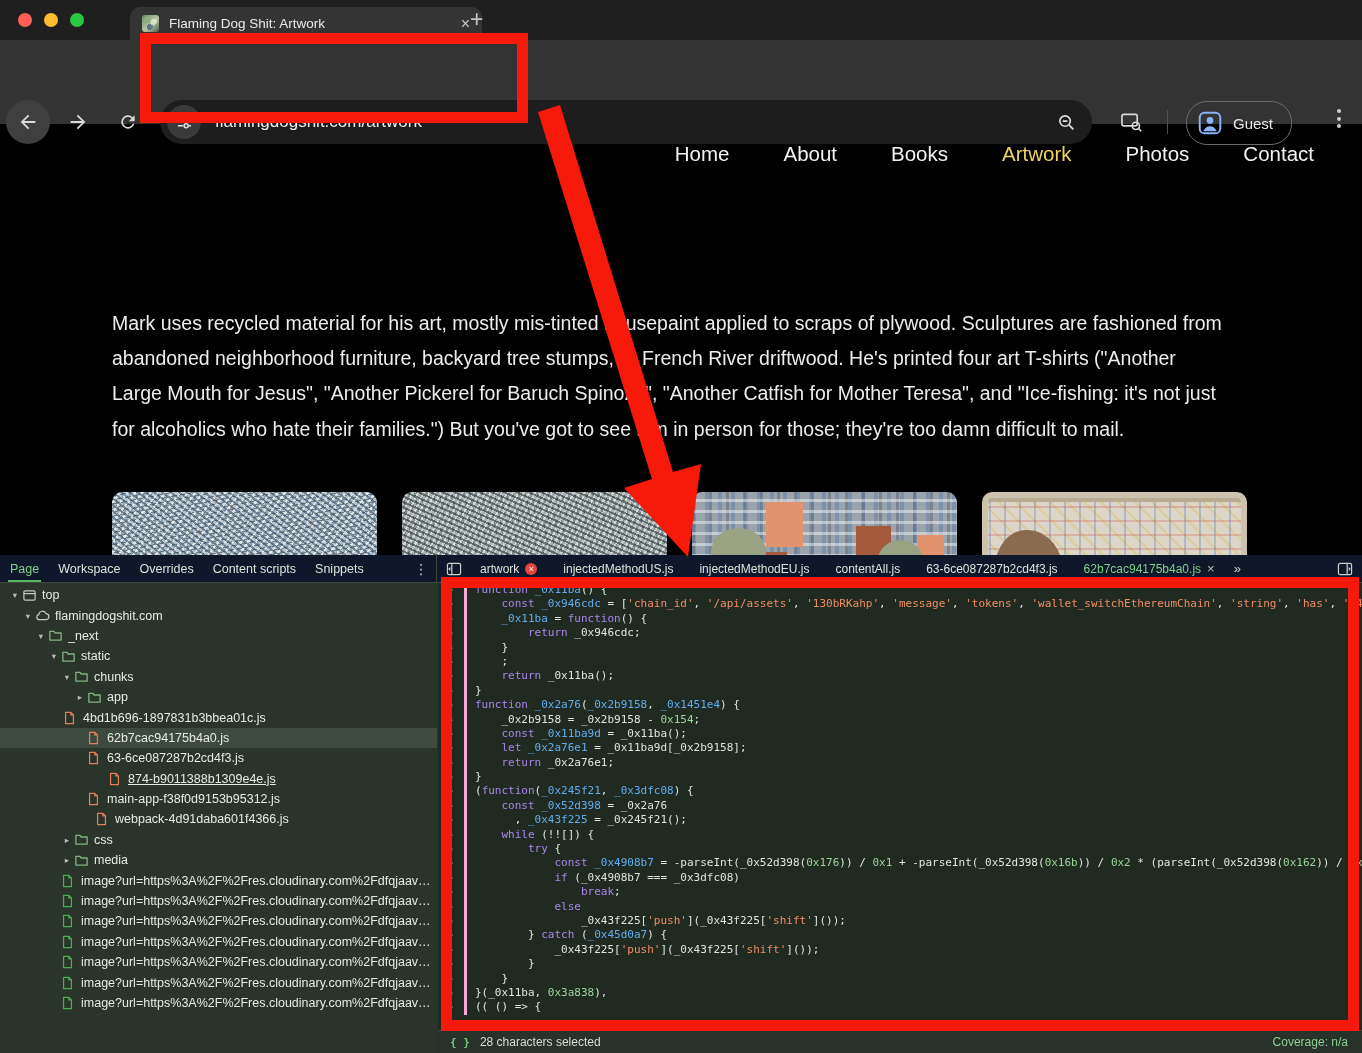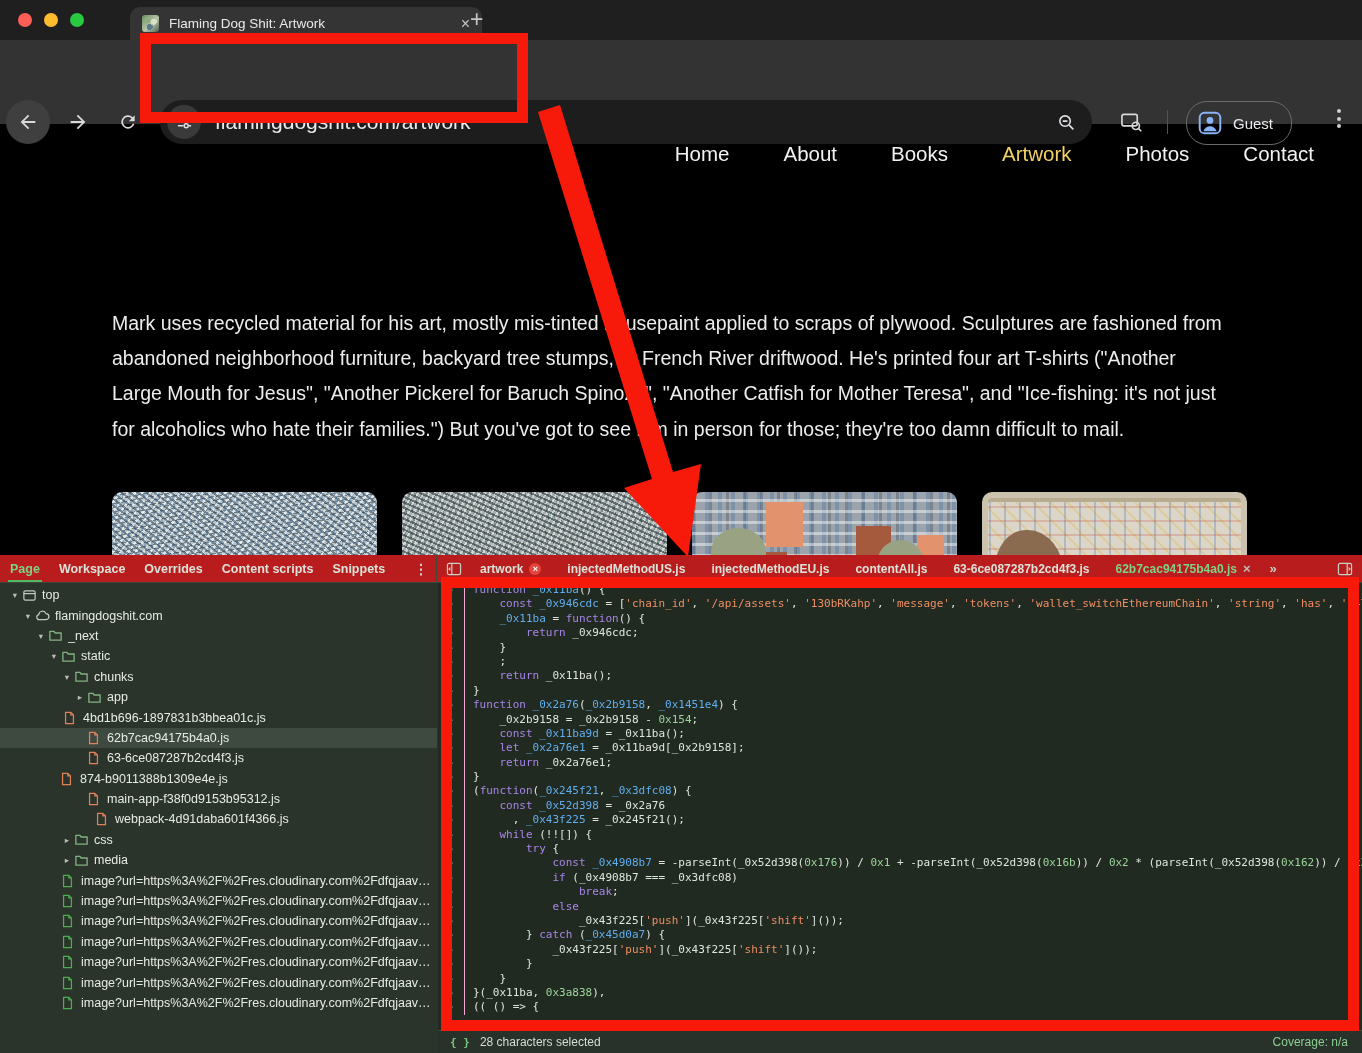--- a/index.html
+++ b/index.html
@@ -20,21 +20,21 @@
   .tabtitle{font-size:13.5px;color:#e9e9e9;flex:1;white-space:nowrap;overflow:hidden;}
   .tabclose{color:#c6c6c6;font-size:16px;line-height:16px;}
   .newtab{position:absolute;left:470px;top:6px;font-size:23px;color:#c6c6c6;}
   .toolbar{position:absolute;left:0;top:40px;width:100%;height:84px;background:#333333;}
   .navbtn{position:absolute;top:60px;width:44px;height:44px;border-radius:50%;
           display:flex;align-items:center;justify-content:center;}
   .urlbar{position:absolute;left:160px;top:60px;width:932px;height:44px;border-radius:22px;
           background:#1d1d1d;display:flex;align-items:center;}
   .tunewrap{width:34px;height:34px;border-radius:50%;background:#3a3a3a;margin-left:7px;
             display:flex;align-items:center;justify-content:center;flex:none;}
-  .urltext{margin-left:14px;font-size:21px;color:#e8eaed;flex:1;white-space:nowrap;}
+  .urltext{margin-left:14px;font-size:17px;color:#e8eaed;flex:1;white-space:nowrap;}
   .zoomwrap{margin-right:16px;display:flex;}
   .tooldivider{position:absolute;left:1167px;top:70px;width:1px;height:24px;background:#525252;}
   .guest{position:absolute;left:1186px;top:61px;height:42px;border:1px solid #6a6a6a;
          border-radius:21px;display:flex;align-items:center;gap:10px;padding:0 18px 0 10px;}
   .guestlabel{font-size:15px;color:#e8eaed;}
   .menu3{position:absolute;left:1331px;top:69px;display:flex;flex-direction:column;gap:3.5px;
          align-items:center;padding:0 6px;}
   .menu3 i{width:4px;height:4px;border-radius:50%;background:#cfcfcf;}
   
   #site-nav{position:absolute;right:48px;top:142px;display:flex;gap:54px;font-size:20.5px;color:#f2f2f2;}
@@ -69,21 +69,21 @@
   .t3 .p2{left:70%;top:40%;width:17%;height:34%;}
   .t4{background:
     repeating-linear-gradient(0deg,transparent 0 6px,rgba(200,60,40,.22) 6px 8px,transparent 8px 14px),
     repeating-linear-gradient(90deg,transparent 0 7px,rgba(60,110,180,.28) 7px 9px,transparent 9px 15px),
     repeating-linear-gradient(45deg,transparent 0 5px,rgba(220,180,60,.3) 5px 7px,transparent 7px 12px),#dbd6c8;
     box-shadow:inset 0 0 0 6px #cbc3ae, inset 0 10px 0 #b8ac90;}
   .t4 .blob{left:5%;top:32%;width:26%;height:72%;background:#8a6b4f;border-radius:46% 54% 50% 50%;}
   
   #devtools{position:absolute;left:0;top:555px;width:1362px;height:498px;background:#2b342b;}
   .dt-bar{position:absolute;left:0;top:0;width:100%;height:27px;border-bottom:1px solid #3e483d;
-          display:flex;background:#b91c1c;font-weight:bold;}
+          display:flex;background:#0f172a;}
   .dt-left{width:437px;flex:none;display:flex;align-items:center;padding:0 8px 0 10px;gap:19px;
            border-right:1px solid #3e483d;box-sizing:border-box;}
   .dtab{font-size:12.5px;color:#dce3d9;position:relative;height:100%;display:flex;align-items:center;cursor:pointer;}
   .dtab.active{color:#7ed287;}
   .dtab.active::after{content:"";position:absolute;left:-2px;right:-2px;bottom:0;height:2.5px;background:#55b863;}
   .dt-more{margin-left:auto;color:#c9d0c6;font-size:14px;}
   .dt-right{flex:1;display:flex;align-items:center;padding:0 4px;overflow:hidden;}
   .etab{font-size:12px;color:#dce3d9;padding:0 13px;height:100%;display:flex;align-items:center;gap:6px;
         position:relative;white-space:nowrap;cursor:pointer;}
   .etab.active{color:#7ed287;}
@@ -99,21 +99,21 @@
   .trow{display:flex;align-items:center;height:20.4px;font-size:12.5px;color:#e6ebe3;white-space:nowrap;cursor:pointer;}
   .trow.sel{background:#3e4a40;}
   .tarrow{width:14px;flex:none;font-size:8.5px;color:#b9bfb5;text-align:center;}
   .ticon{width:20px;flex:none;display:flex;align-items:center;}
   .tlabel{overflow:hidden;}
   .tscroll{position:absolute;right:2px;top:36px;width:6px;height:165px;border-radius:3px;background:#566056;}
   .dt-editor{position:absolute;left:438px;top:28px;right:0;bottom:22px;background:#212a21;overflow:hidden;}
   .cl{display:flex;height:14.4px;}
   .fold{width:26px;flex:none;text-align:center;color:#6fae74;
         font:bold 10px "DejaVu Sans Mono",monospace;line-height:14.4px;}
-  .ct{flex:1;border-left:1px solid #f9a8d4;padding-left:8px;white-space:pre;overflow:hidden;
+  .ct{flex:1;border-left:3px solid #f9a8d4;padding-left:8px;white-space:pre;overflow:hidden;
       font:11px "DejaVu Sans Mono",monospace;line-height:14.4px;color:#dfe5df;}
   .tk-kw{color:#a885e8}.tk-str{color:#ef8e63}.tk-def{color:#61aeee}.tk-num{color:#9cd49c}.tk-pl{color:#dfe5df}
   .dt-status{position:absolute;left:438px;right:0;bottom:0;height:22px;background:#28312a;
              border-top:1px solid #3e483d;display:flex;align-items:center;font-size:12px;color:#d6ded4;}
   .braces{color:#7ec884;font:bold 11px "DejaVu Sans Mono",monospace;margin:0 10px 0 12px;}
   .cov{margin-left:auto;margin-right:14px;color:#8bcf90;}
   
   .anno{position:absolute;border:11px solid #f7190a;z-index:60;pointer-events:none;box-sizing:border-box;}
   #anno-url{left:140px;top:33px;width:388px;height:90px;}
   #anno-code{left:441px;top:577px;width:918px;height:454px;}
@@ -353,21 +353,21 @@
         <div class="trow" style="padding-left: 73px;">
           <span class="tarrow"></span>
           <span class="ticon">
             <svg width="13" height="14" viewBox="0 0 14 16">
               <path d="M2.5 1.5h6l3 3v10h-9z" fill="none" stroke="#e2815a" stroke-width="1.4" stroke-linejoin="round"></path>
               <path d="M8.5 1.5v3h3" fill="none" stroke="#e2815a" stroke-width="1.4"></path>
             </svg>
           </span>
           <span class="tlabel">63-6ce087287b2cd4f3.js</span>
         </div>
-        <div class="trow" style="padding-left: 46px;">
+        <div class="trow" style="padding-left: 94px; text-decoration: underline;">
           <span class="tarrow"></span>
           <span class="ticon">
             <svg width="13" height="14" viewBox="0 0 14 16">
               <path d="M2.5 1.5h6l3 3v10h-9z" fill="none" stroke="#e2815a" stroke-width="1.4" stroke-linejoin="round"></path>
               <path d="M8.5 1.5v3h3" fill="none" stroke="#e2815a" stroke-width="1.4"></path>
             </svg>
           </span>
           <span class="tlabel">874-b9011388b1309e4e.js</span>
         </div>
         <div class="trow" style="padding-left: 73px;">

